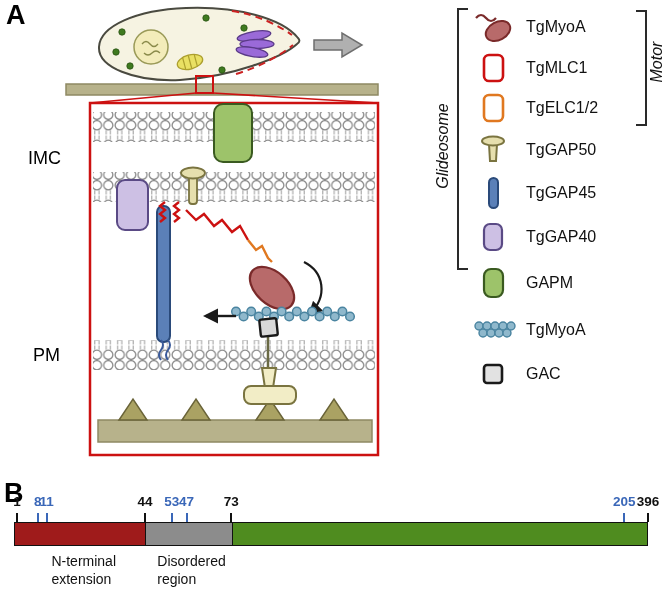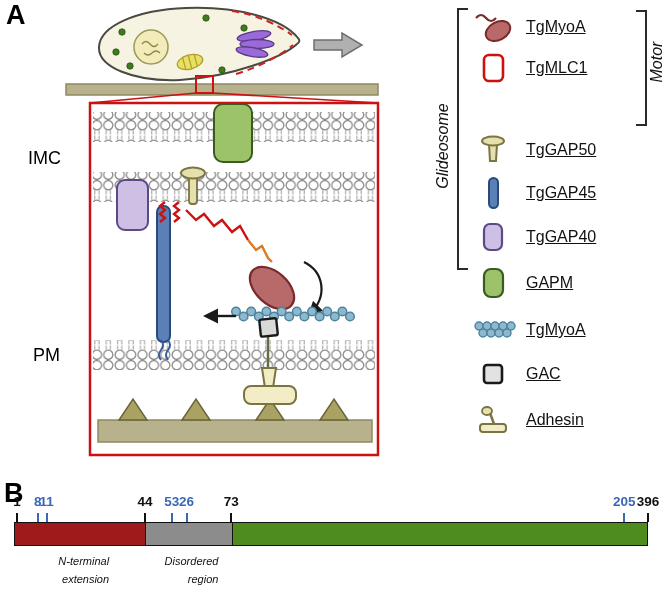--- a/index.html
+++ b/index.html
@@ -3,21 +3,21 @@
 <meta charset="utf-8">
 <style>
   html,body{margin:0;padding:0;background:#fff;overflow:hidden;}
   .figure{position:relative;width:666px;height:599px;background:#fff;
           font-family:"Liberation Sans",sans-serif;color:#111;overflow:hidden;}
   .panel-label{position:absolute;font-size:27px;font-weight:bold;color:#000;}
   svg text{font-family:"Liberation Sans",sans-serif;fill:#000;}
 
   
   .legend{position:absolute;left:430px;top:6px;width:236px;height:468px;}
-  .leg-item{position:absolute;left:40px;height:36px;display:flex;align-items:center;text-decoration:underline;}
+  .leg-item{position:absolute;left:40px;height:36px;display:flex;align-items:center;}
   .leg-icon{width:46px;height:36px;flex:0 0 46px;}
   .leg-text{margin-left:10px;font-size:16px;color:#111;white-space:nowrap;}
   .g-bracket{position:absolute;left:27px;top:2px;width:9px;height:258px;
              border-left:2px solid #2a2a2a;border-top:2px solid #2a2a2a;border-bottom:2px solid #2a2a2a;}
   .m-bracket{position:absolute;left:206px;top:4px;width:9px;height:112px;
              border-right:2px solid #2a2a2a;border-top:2px solid #2a2a2a;border-bottom:2px solid #2a2a2a;}
   .glideosome-label{position:absolute;left:-41px;top:130px;width:110px;height:20px;text-align:center;
              transform:rotate(-90deg);font-style:italic;font-size:16px;color:#111;}
   .motor-label{position:absolute;left:193px;top:46px;width:70px;height:20px;text-align:center;
              transform:rotate(-90deg);font-style:italic;font-size:16px;color:#111;}
@@ -28,22 +28,22 @@
   .nums{top:8px;height:18px;}
   .num{position:absolute;transform:translateX(-50%);font-size:13.5px;font-weight:bold;white-space:nowrap;}
   .c-black{color:#111;} .c-blue{color:#3a67b8;}
   .ticksrow{top:26px;height:10px;}
   .tick{position:absolute;bottom:0;width:2px;height:9px;transform:translateX(-50%);}
   .t-black{background:#111;} .t-blue{background:#3a67b8;}
   .bar{top:36px;height:24px;display:flex;border:1.5px solid #111;box-sizing:border-box;}
   .seg{height:100%;}
   .seg+.seg{border-left:1.5px solid #111;}
   .regions{top:66px;height:40px;}
-  .region-label{position:absolute;transform:translateX(-50%);text-align:right;font-size:11px;
-                line-height:18px;white-space:pre-line;color:#111;font-style:italic;}
+  .region-label{position:absolute;transform:translateX(-50%);text-align:left;font-size:14px;
+                line-height:18px;white-space:pre-line;color:#111;}
 </style>
 </head>
 <body>
 
 <div class="figure">
 
   <div class="panel-label" style="left:6px;top:0px">A</div>
 
   <svg width="430" height="480" viewBox="0 0 430 480" style="position:absolute;left:0;top:0">
     <defs>
@@ -184,20 +184,26 @@
       <span class="leg-text">TgMyoA</span>
     </div>
 
     <div class="leg-item" style="top:44px">
       <svg class="leg-icon" viewBox="0 0 46 36">
         <rect x="14" y="5" width="19" height="26" rx="5" fill="#fff" stroke="#cc1111" stroke-width="2.6"></rect>
       </svg>
       <span class="leg-text">TgMLC1</span>
     </div>
 
+    <div class="leg-item" style="top:84px">
+      <svg class="leg-icon" viewBox="0 0 46 36">
+        <rect x="14" y="5" width="19" height="26" rx="5" fill="#fff" stroke="#e07820" stroke-width="2.6"></rect>
+      </svg>
+      <span class="leg-text">TgELC1/2</span>
+    </div>
 
     <div class="leg-item" style="top:126px">
       <svg class="leg-icon" viewBox="0 0 46 36">
         <path d="M 19 12 L 20 29 h 6 L 27 12" fill="#e6dfae" stroke="#7a7440" stroke-width="2"></path>
         <ellipse cx="23" cy="9" rx="11" ry="4.5" fill="#e6dfae" stroke="#7a7440" stroke-width="2"></ellipse>
       </svg>
       <span class="leg-text">TgGAP50</span>
     </div>
 
     <div class="leg-item" style="top:169px">
@@ -238,40 +244,32 @@
       <span class="leg-text">TgMyoA</span>
     </div>
 
     <div class="leg-item" style="top:350px">
       <svg class="leg-icon" viewBox="0 0 46 36">
         <rect x="14" y="9" width="18" height="18" rx="3" fill="#e2e2e2" stroke="#1a1a1a" stroke-width="2.6"></rect>
       </svg>
       <span class="leg-text">GAC</span>
     </div>
 
-    <div class="leg-item" style="top:396px">
-      <svg class="leg-icon" viewBox="0 0 46 36">
-        <ellipse cx="17" cy="9" rx="5" ry="4" fill="#e6dfae" stroke="#7a7440" stroke-width="1.8"></ellipse>
-        <path d="M 20 11 L 24 22" stroke="#7a7440" stroke-width="2.5" fill="none"></path>
-        <rect x="10" y="22" width="26" height="8" rx="3" fill="#f2edc6" stroke="#7a7440" stroke-width="2"></rect>
-      </svg>
-      <span class="leg-text">Adhesin</span>
-    </div>
   </div>
 
   <div class="panelB">
     <div class="panel-label" style="left:4px;top:-8px">B</div>
 
     <div class="b-inner nums">
       <span class="num c-black" style="left:0.47%">1</span>
       <span class="num c-blue" style="left:3.76%">8</span>
       <span class="num c-blue" style="left:5.16%">11</span>
       <span class="num c-black" style="left:20.66%">44</span>
       <span class="num c-blue" style="left:24.88%">53</span>
-      <span class="num c-blue" style="left:27.23%">26</span>
+      <span class="num c-blue" style="left:27.23%">47</span>
       <span class="num c-black" style="left:34.27%">73</span>
       <span class="num c-blue" style="left:96.24%">205</span>
       <span class="num c-black" style="left:100%">396</span>
     </div>
 
     <div class="b-inner ticksrow">
       <span class="tick t-black" style="left:0.47%"></span>
       <span class="tick t-blue" style="left:3.76%"></span>
       <span class="tick t-blue" style="left:5.16%"></span>
       <span class="tick t-black" style="left:20.66%"></span>

